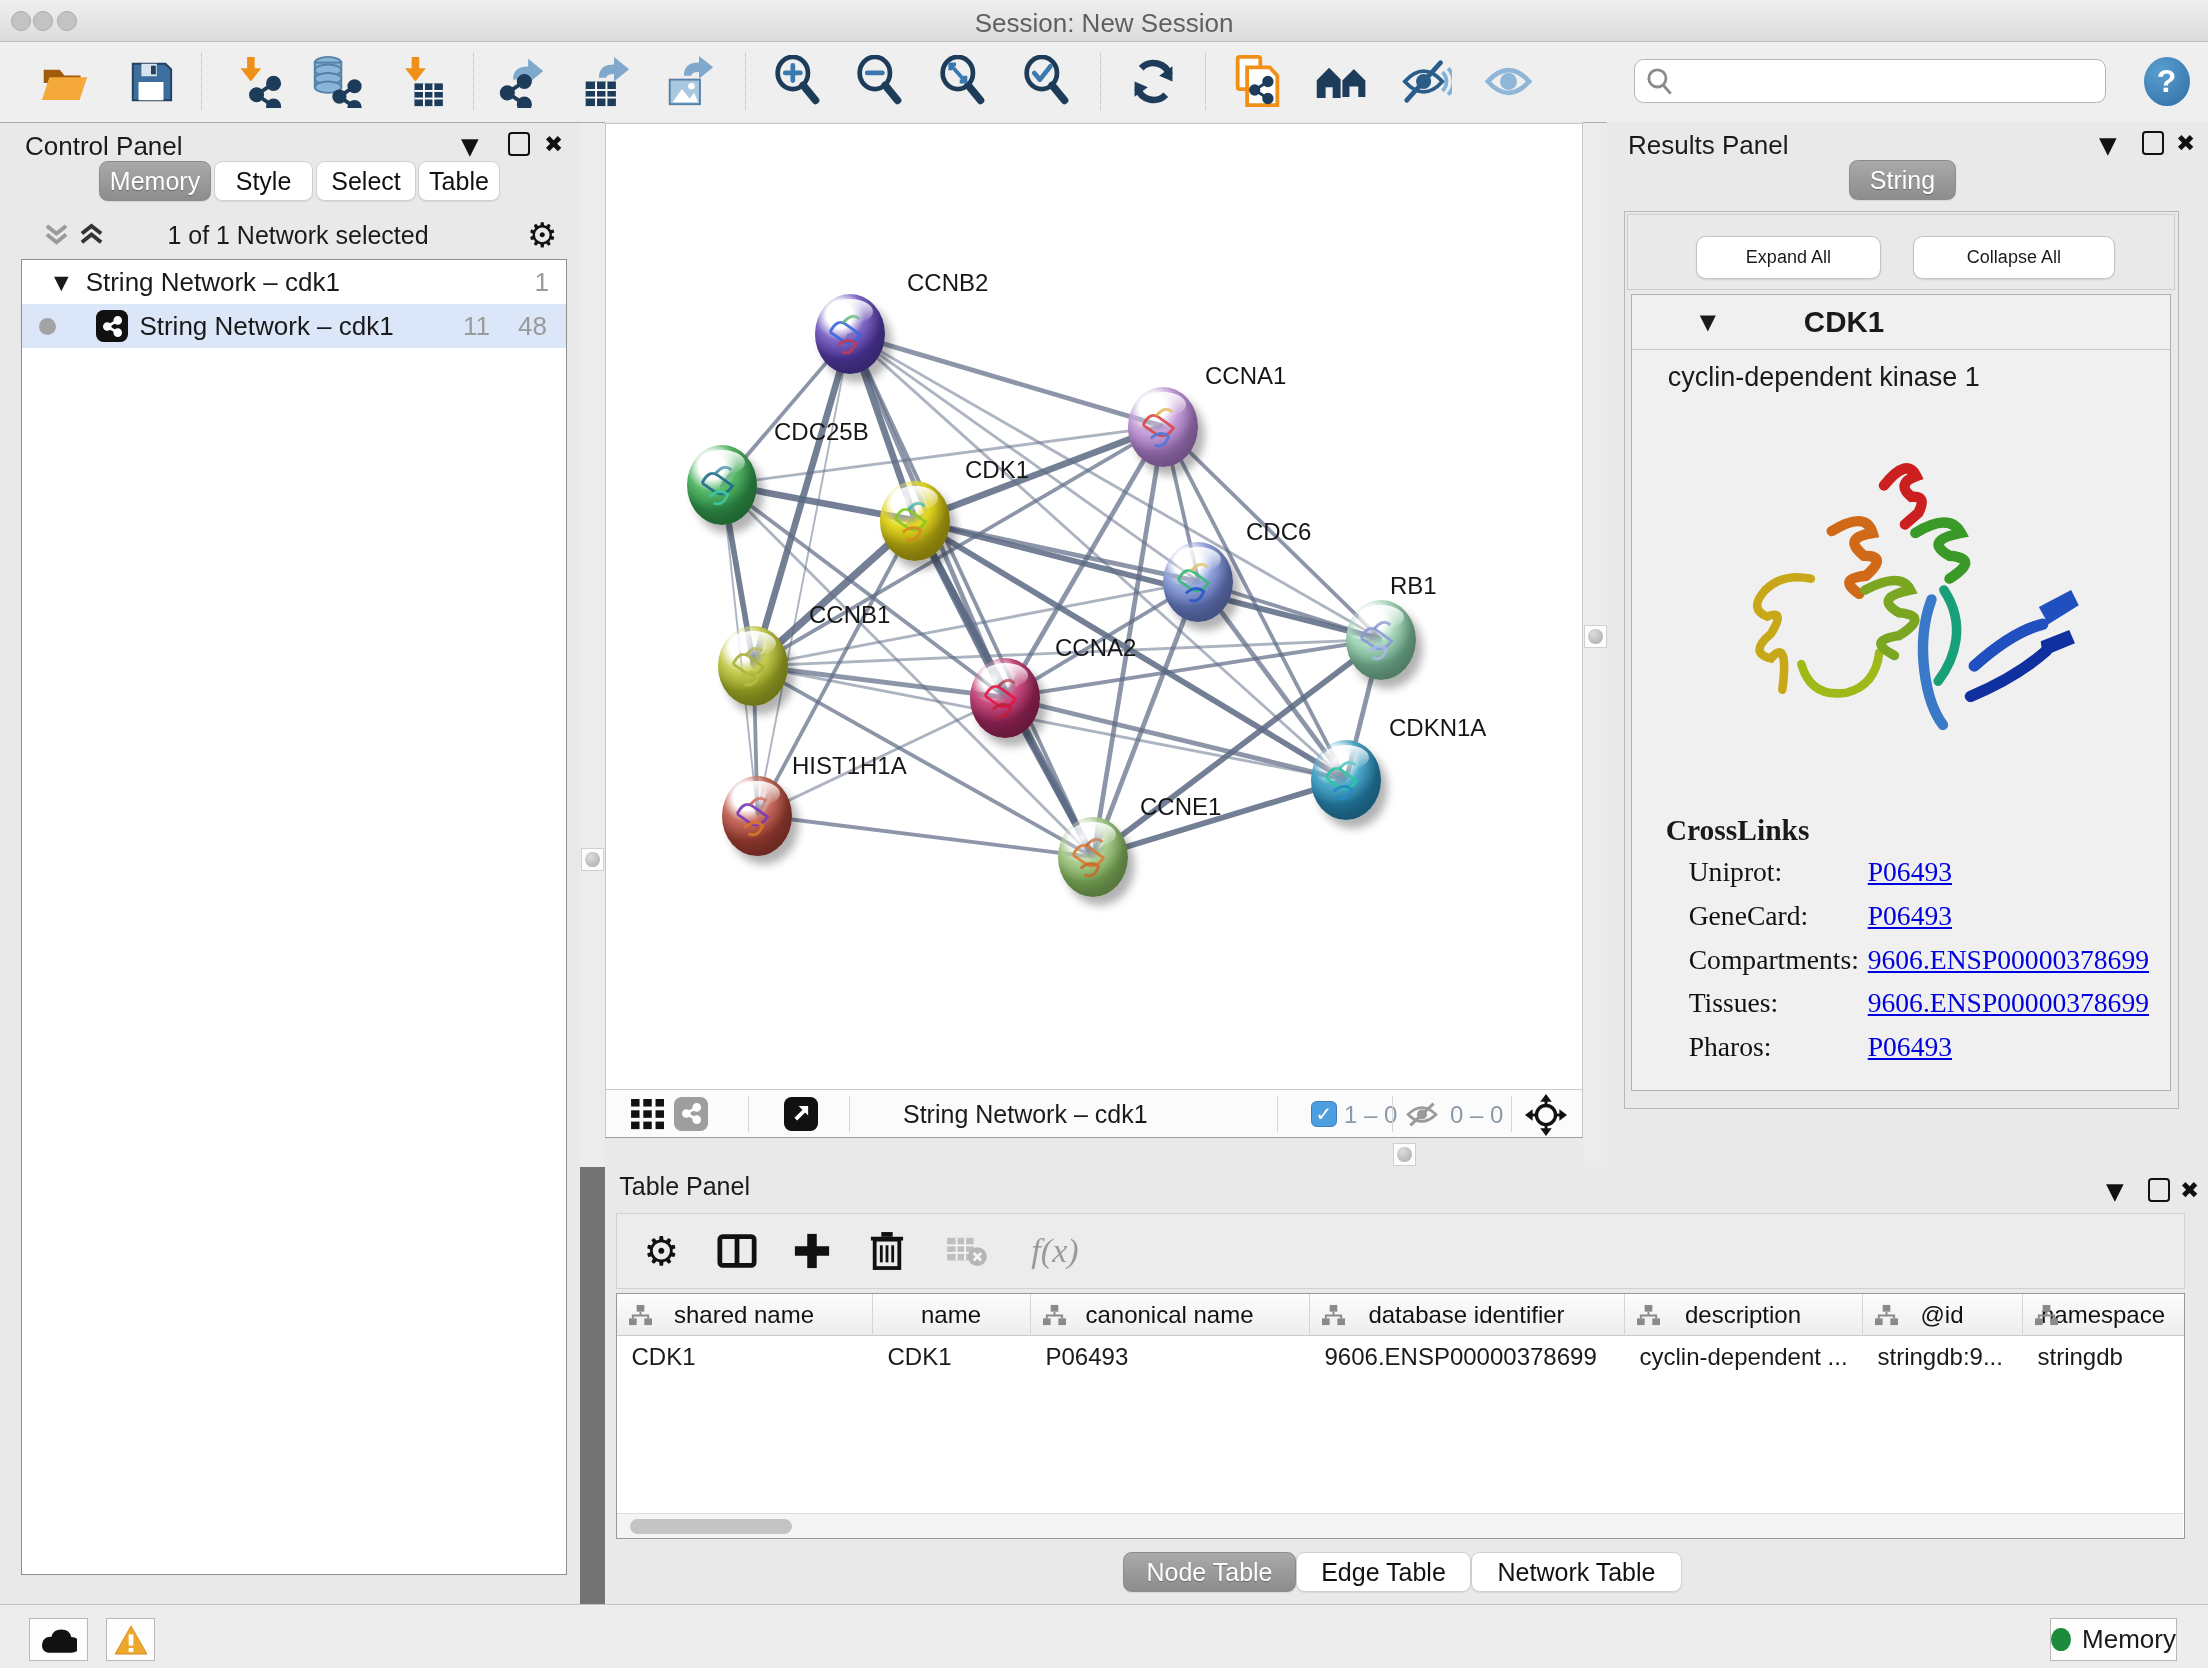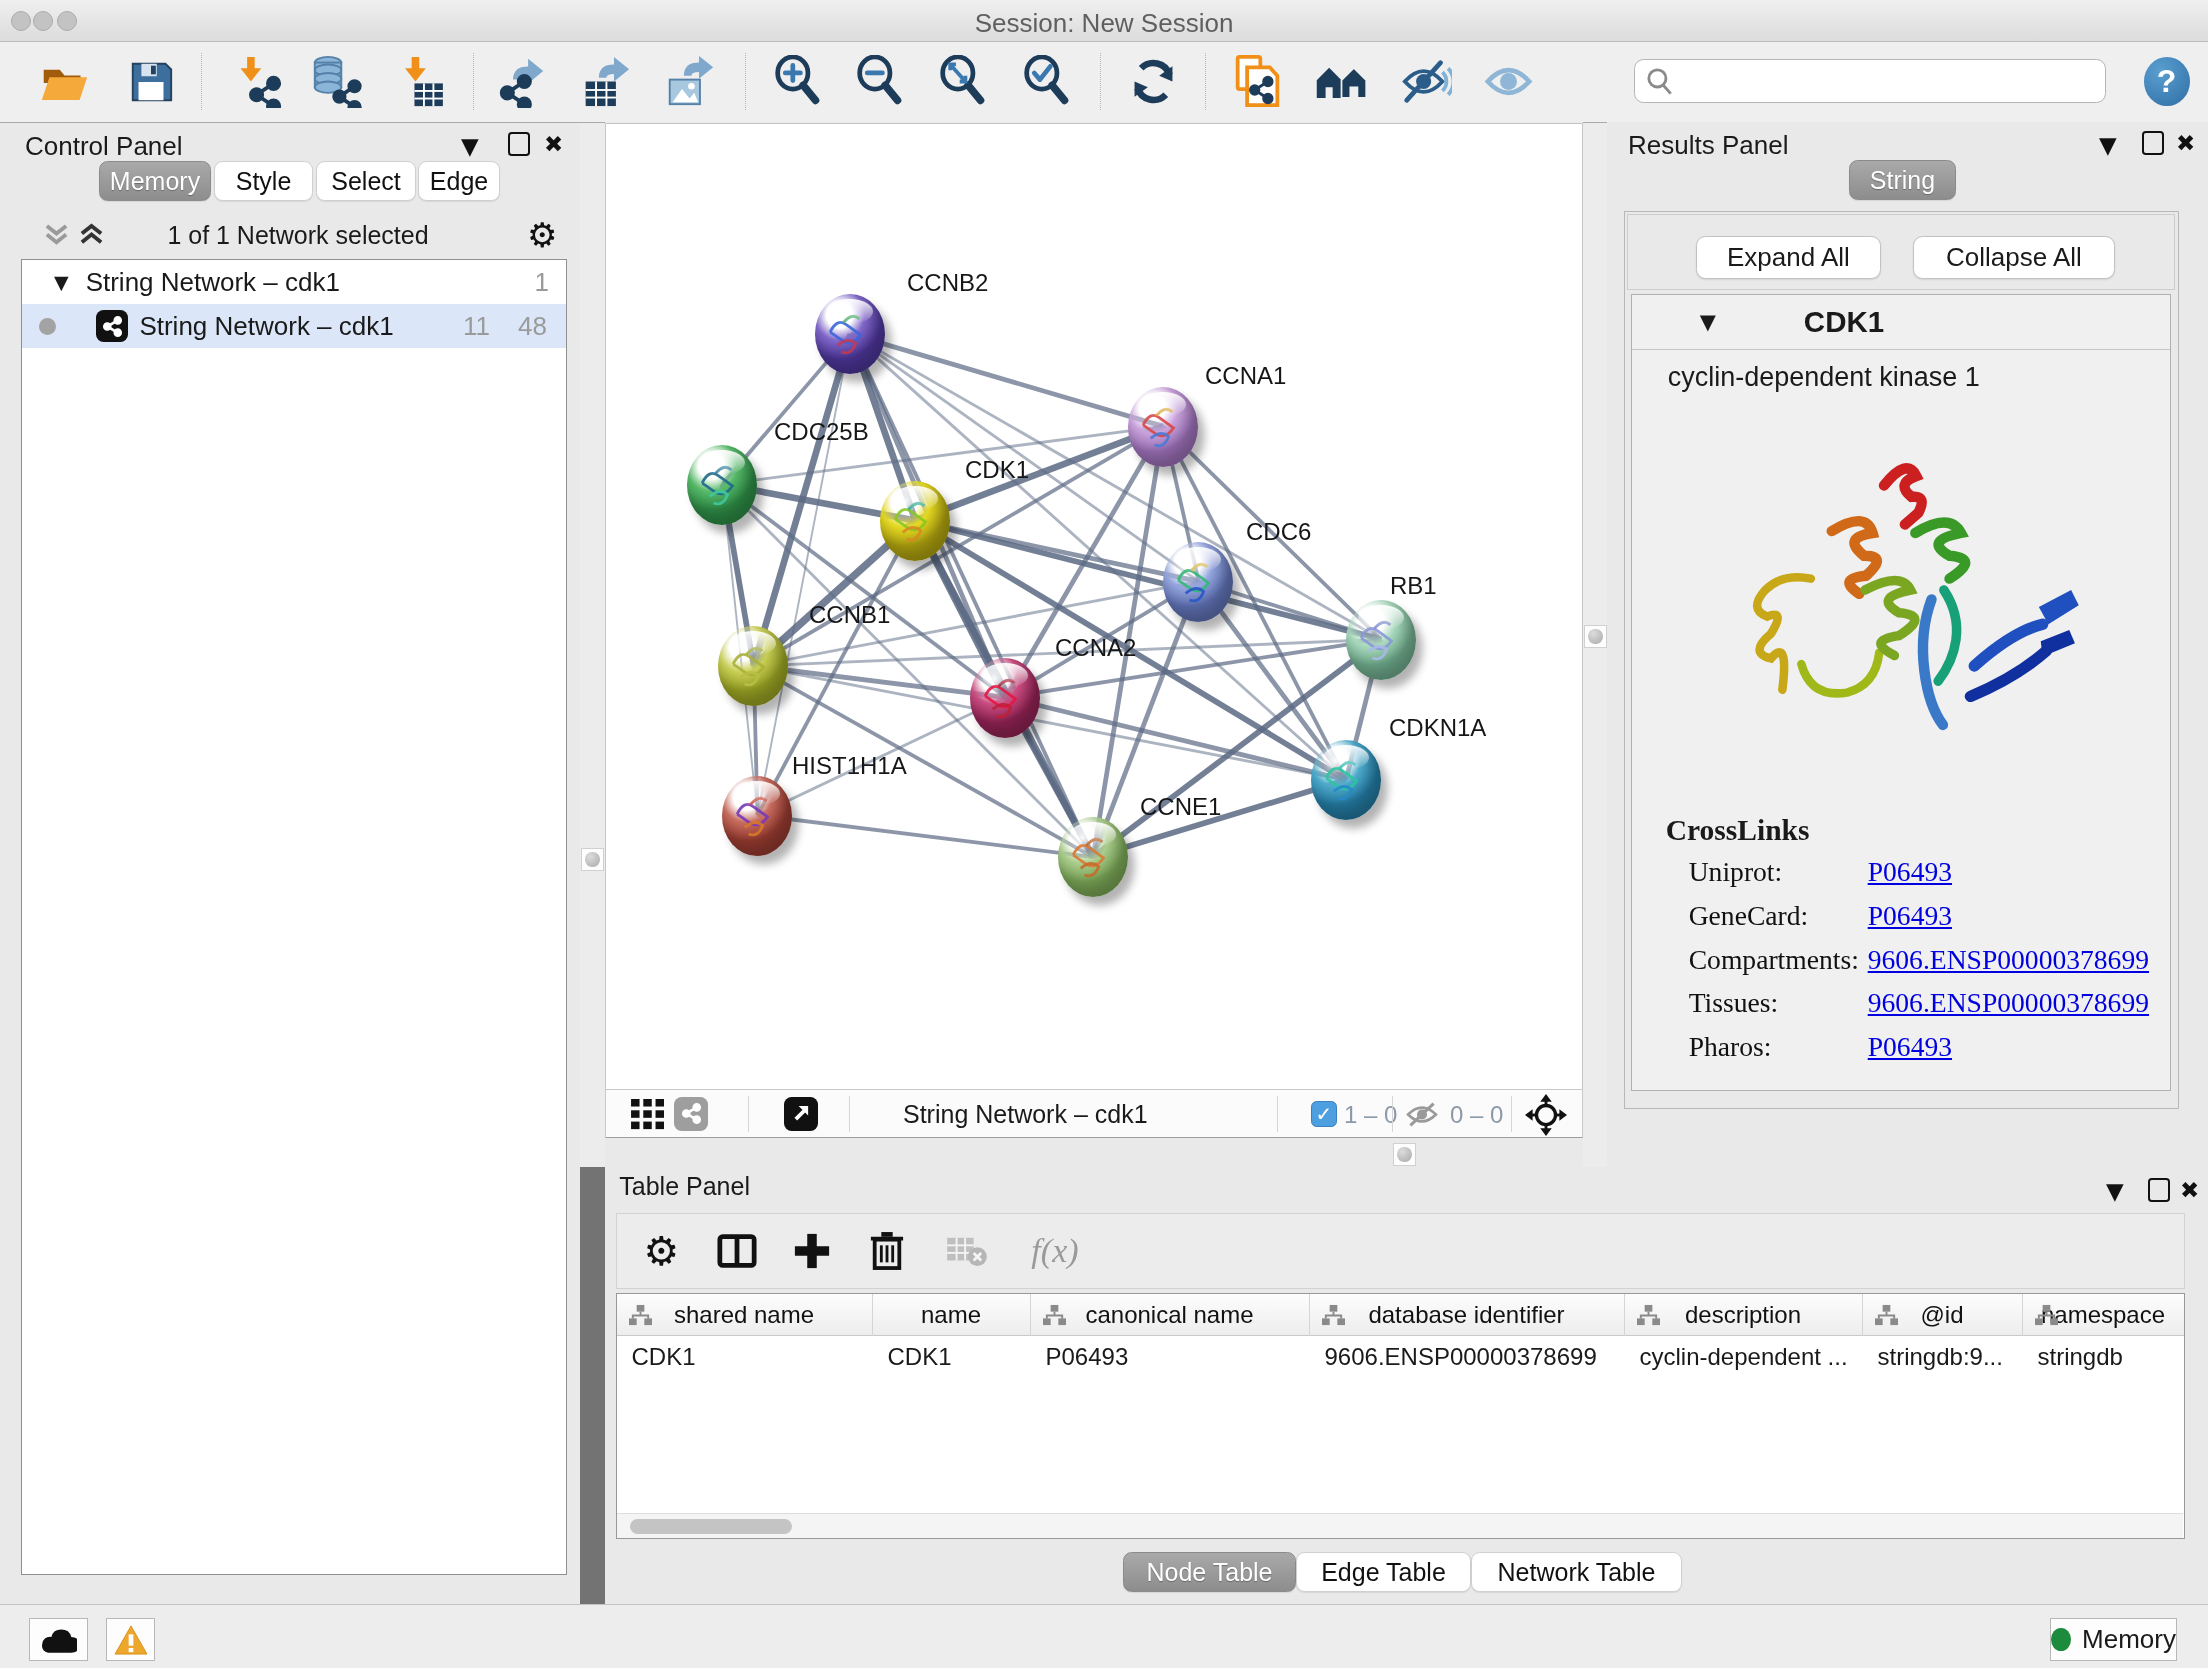--- a/index.html
+++ b/index.html
@@ -71,21 +71,21 @@
   .strip-num { position:absolute; top:10.5px; font-size:24px; color:#8c99a8; }
   .checkbox { position:absolute; width:26px; height:26px; border-radius:5.7px; background:#4d9fe0;
     border:1px solid #3a7fc0; color:#fff; font-size:20px; display:flex; align-items:center; justify-content:center; }
 
   
   .results-panel { left:1607px; top:122px; width:601px; height:1045px; background:#e9e9e9; }
   .res-outer { position:absolute; left:17px; top:89px; width:555px; height:898px;
     border:1.9px solid #b8b8b8; background:#e9e9e9; }
   .res-btnbox { position:absolute; left:1.9px; top:1.9px; width:548px; height:76px; border:1px solid #cdcdcd; }
   .res-btn { position:absolute; top:21px; height:43px; background:#fff; border:1px solid #c2c2c2;
-    border-radius:9.5px; font-size:26px; display:flex; align-items:center; justify-content:center;
+    border-radius:9.5px; font-size:18px; display:flex; align-items:center; justify-content:center;
     box-shadow:0 1px 1.9px rgba(0,0,0,.1); }
   .res-card { position:absolute; left:5.7px; top:82px; width:540px; height:797px;
     border:1px solid #b0b0b0; background:#f0f0f0; }
   .card-head { position:absolute; left:0; top:0; width:100%; height:55px; border-bottom:1px solid #c6c6c6;
     display:flex; align-items:center; }
   .card-name { font-size:29.5px; font-weight:bold; }
   .card-desc { position:absolute; left:36px; top:67px; font-size:27px; }
   .xl-title { position:absolute; left:34px; top:519px; font-family:"Liberation Serif", serif;
     font-weight:bold; font-size:29.5px; }
   .xl-row { position:absolute; left:57px; width:476px; height:44px; font-family:"Liberation Serif", serif;
@@ -335,21 +335,21 @@
     <div class="tabbtn sel" style="left:99px; top:38px; width:112px">
         <span>Memory</span>
       </div>
     <div class="tabbtn" style="left:214px; top:38px; width:99px">
         <span>Style</span>
       </div>
     <div class="tabbtn" style="left:316px; top:38px; width:100px">
         <span>Select</span>
       </div>
     <div class="tabbtn" style="left:418px; top:38px; width:82px">
-        <span>Edge</span>
+        <span>Table</span>
       </div>
 
     <div class="subheader">
       <svg class="abs" style="left:35px; top:9.5px" width="27" height="25" viewBox="0 0 28 26">
         <g fill="none" stroke="#9a9a9a" stroke-width="4">
             <polyline points="4,3 14,11 24,3"></polyline>
             <polyline points="4,12 14,20 24,12"></polyline>
           </g>
       </svg>
       <svg class="abs" style="left:70px; top:9.5px" width="27" height="25" viewBox="0 0 28 26">

